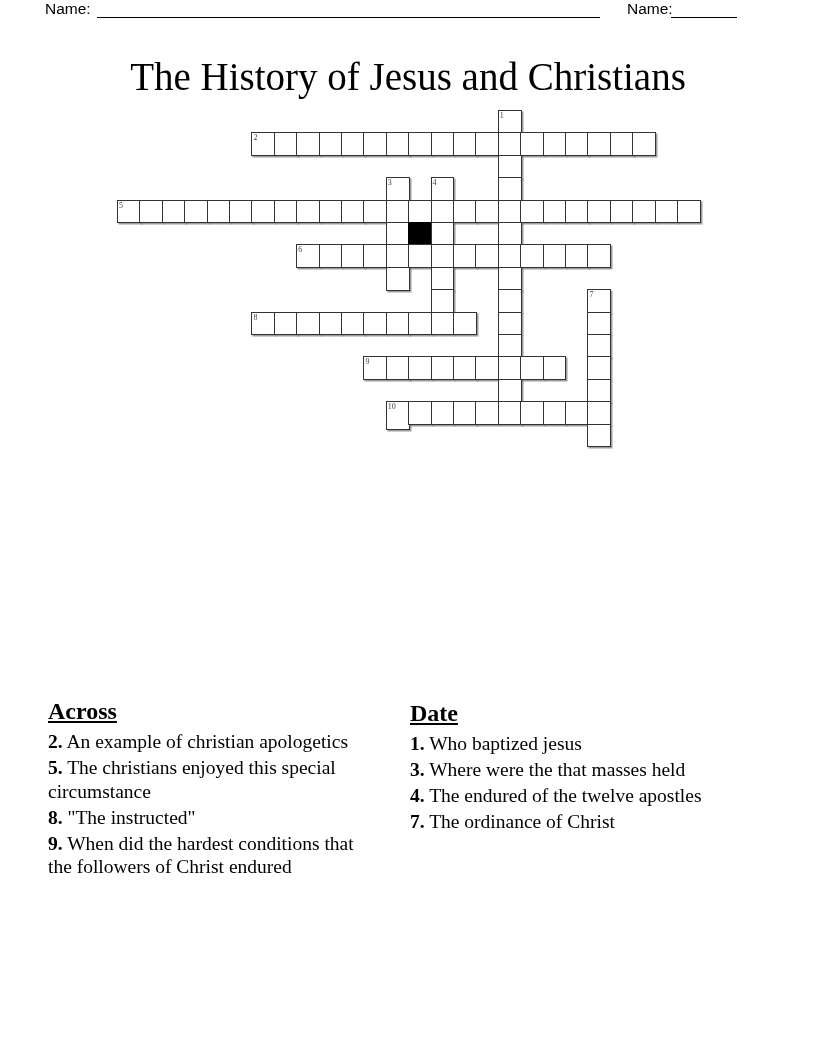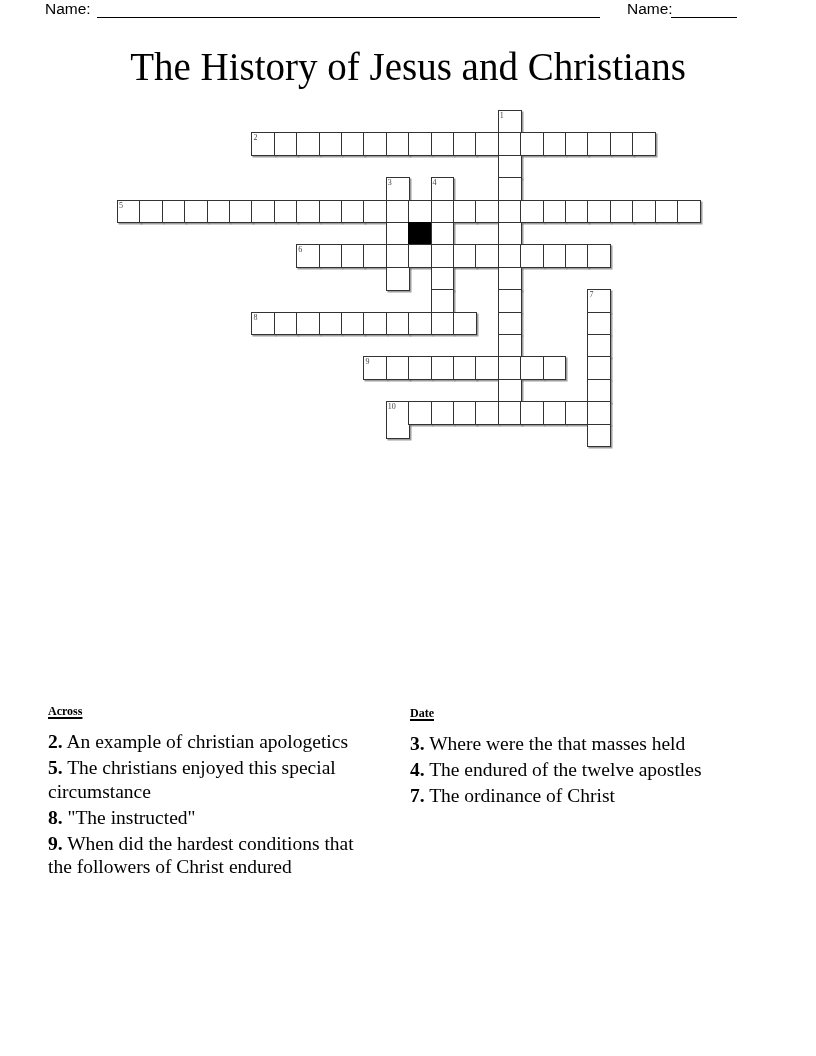--- a/index.html
+++ b/index.html
@@ -11,39 +11,39 @@
   .hdr-label{
     position:absolute;top:0;height:18px;
     font-family:"Liberation Sans", sans-serif;font-size:15.5px;line-height:18px;color:#000;
   }
   .write-line{
     position:absolute;top:0;height:17px;border-bottom:1.5px solid #000;
   }
   
   .title{
     position:absolute;left:0;right:0;top:40px;text-align:center;
-    font-family:"Liberation Serif", serif;font-size:39px;font-weight:normal;margin:4px;
+    font-family:"Liberation Serif", serif;font-size:39px;font-weight:normal;margin:14px;
     letter-spacing:0px;
   }
   
   .grid{position:absolute;}
   .cell{
     position:absolute;box-sizing:border-box;background:#ffffff;
     border:1.5px solid #333333;
     box-shadow:1.5px 1.5px 0 0 rgba(125,125,125,0.75);
   }
   .cell.black{background:#000000;border-color:#000000;}
   .cell-num{
     position:absolute;left:1px;top:0px;
     font-family:"Liberation Serif", serif;font-size:8px;line-height:9px;color:#444;
   }
   
   .clue-col{position:absolute;top:700px;font-size:19.5px;line-height:23.4px;}
   .clue-col h2{
-    font-size:12px;line-height:23.4px;font-weight:bold;margin:0 0 7px 0;
+    font-size:24px;line-height:23.4px;font-weight:bold;margin:0 0 7px 0;
     text-decoration:underline;text-decoration-thickness:2px;text-underline-offset:2px;
   }
   .clue-col h2.down-h{margin-top:2px;}
   .clue{margin:2.5px 0;}
   .clue b{font-weight:bold;}
 </style>
 </head>
 <body>
 
 <span class="hdr-label" style="left:45px;">Name:</span>
@@ -164,21 +164,21 @@
     <div class="cell" style="left: 291.2px; top: 246.4px; width: 23.9px; height: 23.9px;"></div>
     <div class="cell" style="left: 313.6px; top: 246.4px; width: 23.9px; height: 23.9px;"></div>
     <div class="cell" style="left: 336px; top: 246.4px; width: 23.9px; height: 23.9px;"></div>
     <div class="cell" style="left: 358.4px; top: 246.4px; width: 23.9px; height: 23.9px;"></div>
     <div class="cell" style="left: 380.8px; top: 246.4px; width: 23.9px; height: 23.9px;"></div>
     <div class="cell" style="left: 403.2px; top: 246.4px; width: 23.9px; height: 23.9px;"></div>
     <div class="cell" style="left: 425.6px; top: 246.4px; width: 23.9px; height: 23.9px;"></div>
     <div class="cell" style="left: 470.4px; top: 246.4px; width: 23.9px; height: 23.9px;"></div>
     <div class="cell" style="left: 380.8px; top: 268.8px; width: 23.9px; height: 23.9px;"></div>
     <div class="cell" style="left: 470.4px; top: 268.8px; width: 23.9px; height: 23.9px;"></div>
-    <div class="cell" style="left: 268.8px; top: 291.2px; width: 23.9px; height: 38px;">
+    <div class="cell" style="left: 268.8px; top: 291.2px; width: 23.9px; height: 29px;">
       <span class="cell-num">10</span>
     </div>
     <div class="cell" style="left: 291.2px; top: 291.2px; width: 23.9px; height: 23.9px;"></div>
     <div class="cell" style="left: 313.6px; top: 291.2px; width: 23.9px; height: 23.9px;"></div>
     <div class="cell" style="left: 336px; top: 291.2px; width: 23.9px; height: 23.9px;"></div>
     <div class="cell" style="left: 358.4px; top: 291.2px; width: 23.9px; height: 23.9px;"></div>
     <div class="cell" style="left: 380.8px; top: 291.2px; width: 23.9px; height: 23.9px;"></div>
     <div class="cell" style="left: 403.2px; top: 291.2px; width: 23.9px; height: 23.9px;"></div>
     <div class="cell" style="left: 425.6px; top: 291.2px; width: 23.9px; height: 23.9px;"></div>
     <div class="cell" style="left: 448px; top: 291.2px; width: 23.9px; height: 23.9px;"></div>
@@ -189,16 +189,17 @@
 <div class="clue-col" style="left:48px;width:334px;">
   <h2>Across</h2>
   <p class="clue"><b>2.</b> <span>An example of christian apologetics</span></p>
   <p class="clue"><b>5.</b> <span>The christians enjoyed this special circumstance</span></p>
   <p class="clue"><b>8.</b> <span>"The instructed"</span></p>
   <p class="clue"><b>9.</b> <span>When did the hardest conditions that the followers of Christ endured</span></p>
 </div>
 
 <div class="clue-col" style="left:410px;width:318px;">
   <h2 class="down-h">Date</h2>
+  <p class="clue"><b>1.</b> <span>Who baptized jesus</span></p>
   <p class="clue"><b>3.</b> <span>Where were the that masses held</span></p>
   <p class="clue"><b>4.</b> <span>The endured of the twelve apostles</span></p>
   <p class="clue"><b>7.</b> <span>The ordinance of Christ</span></p>
 </div>
 
 </body></html>

